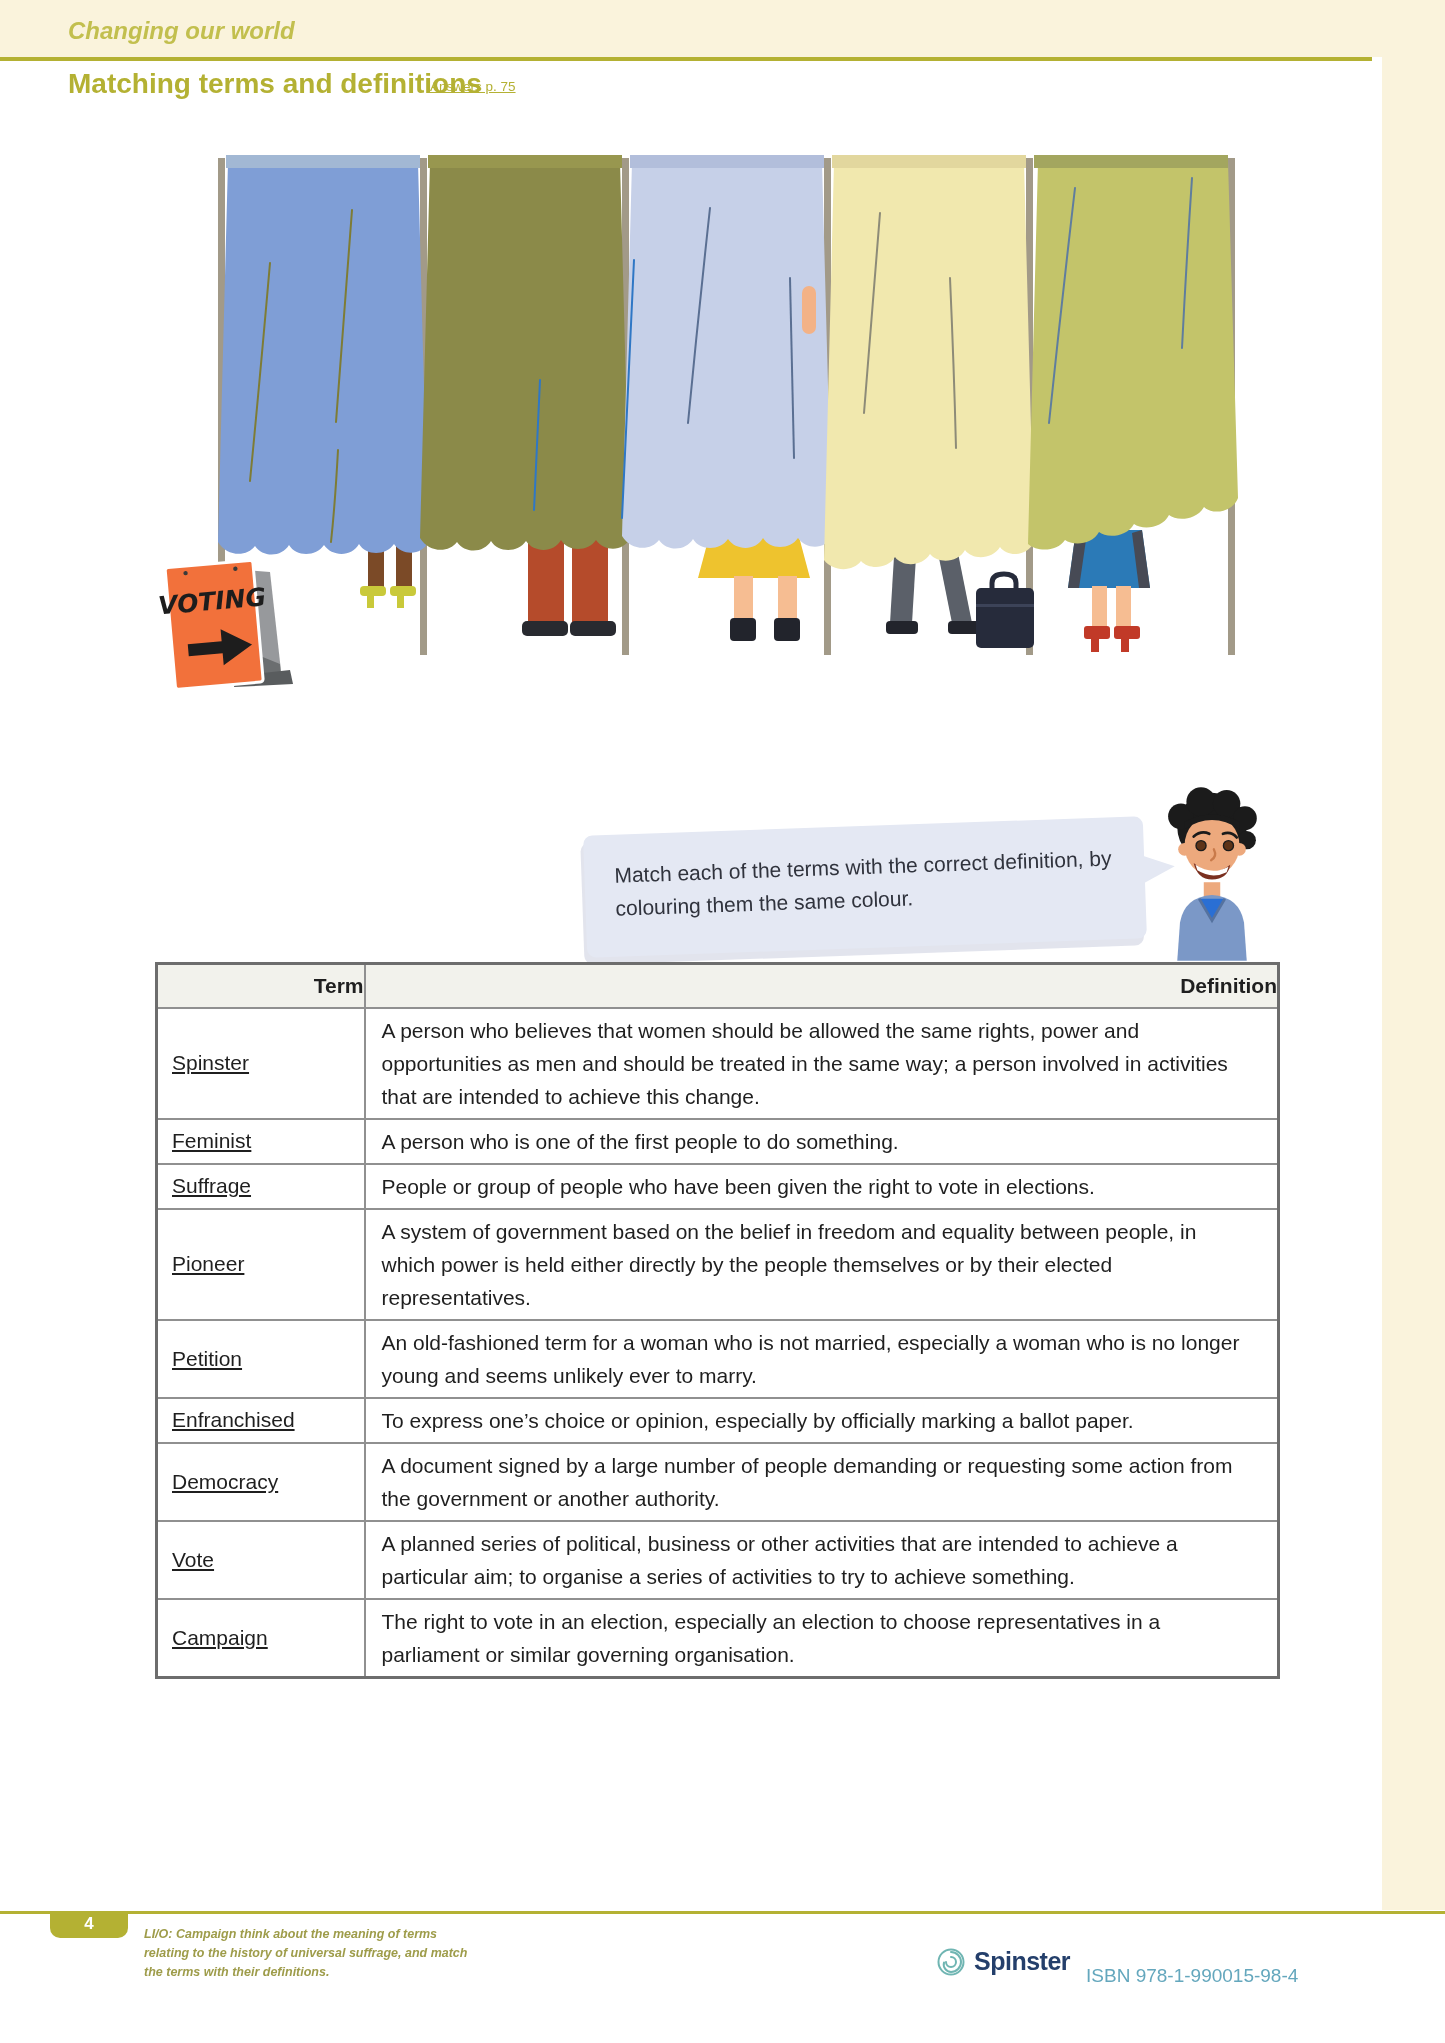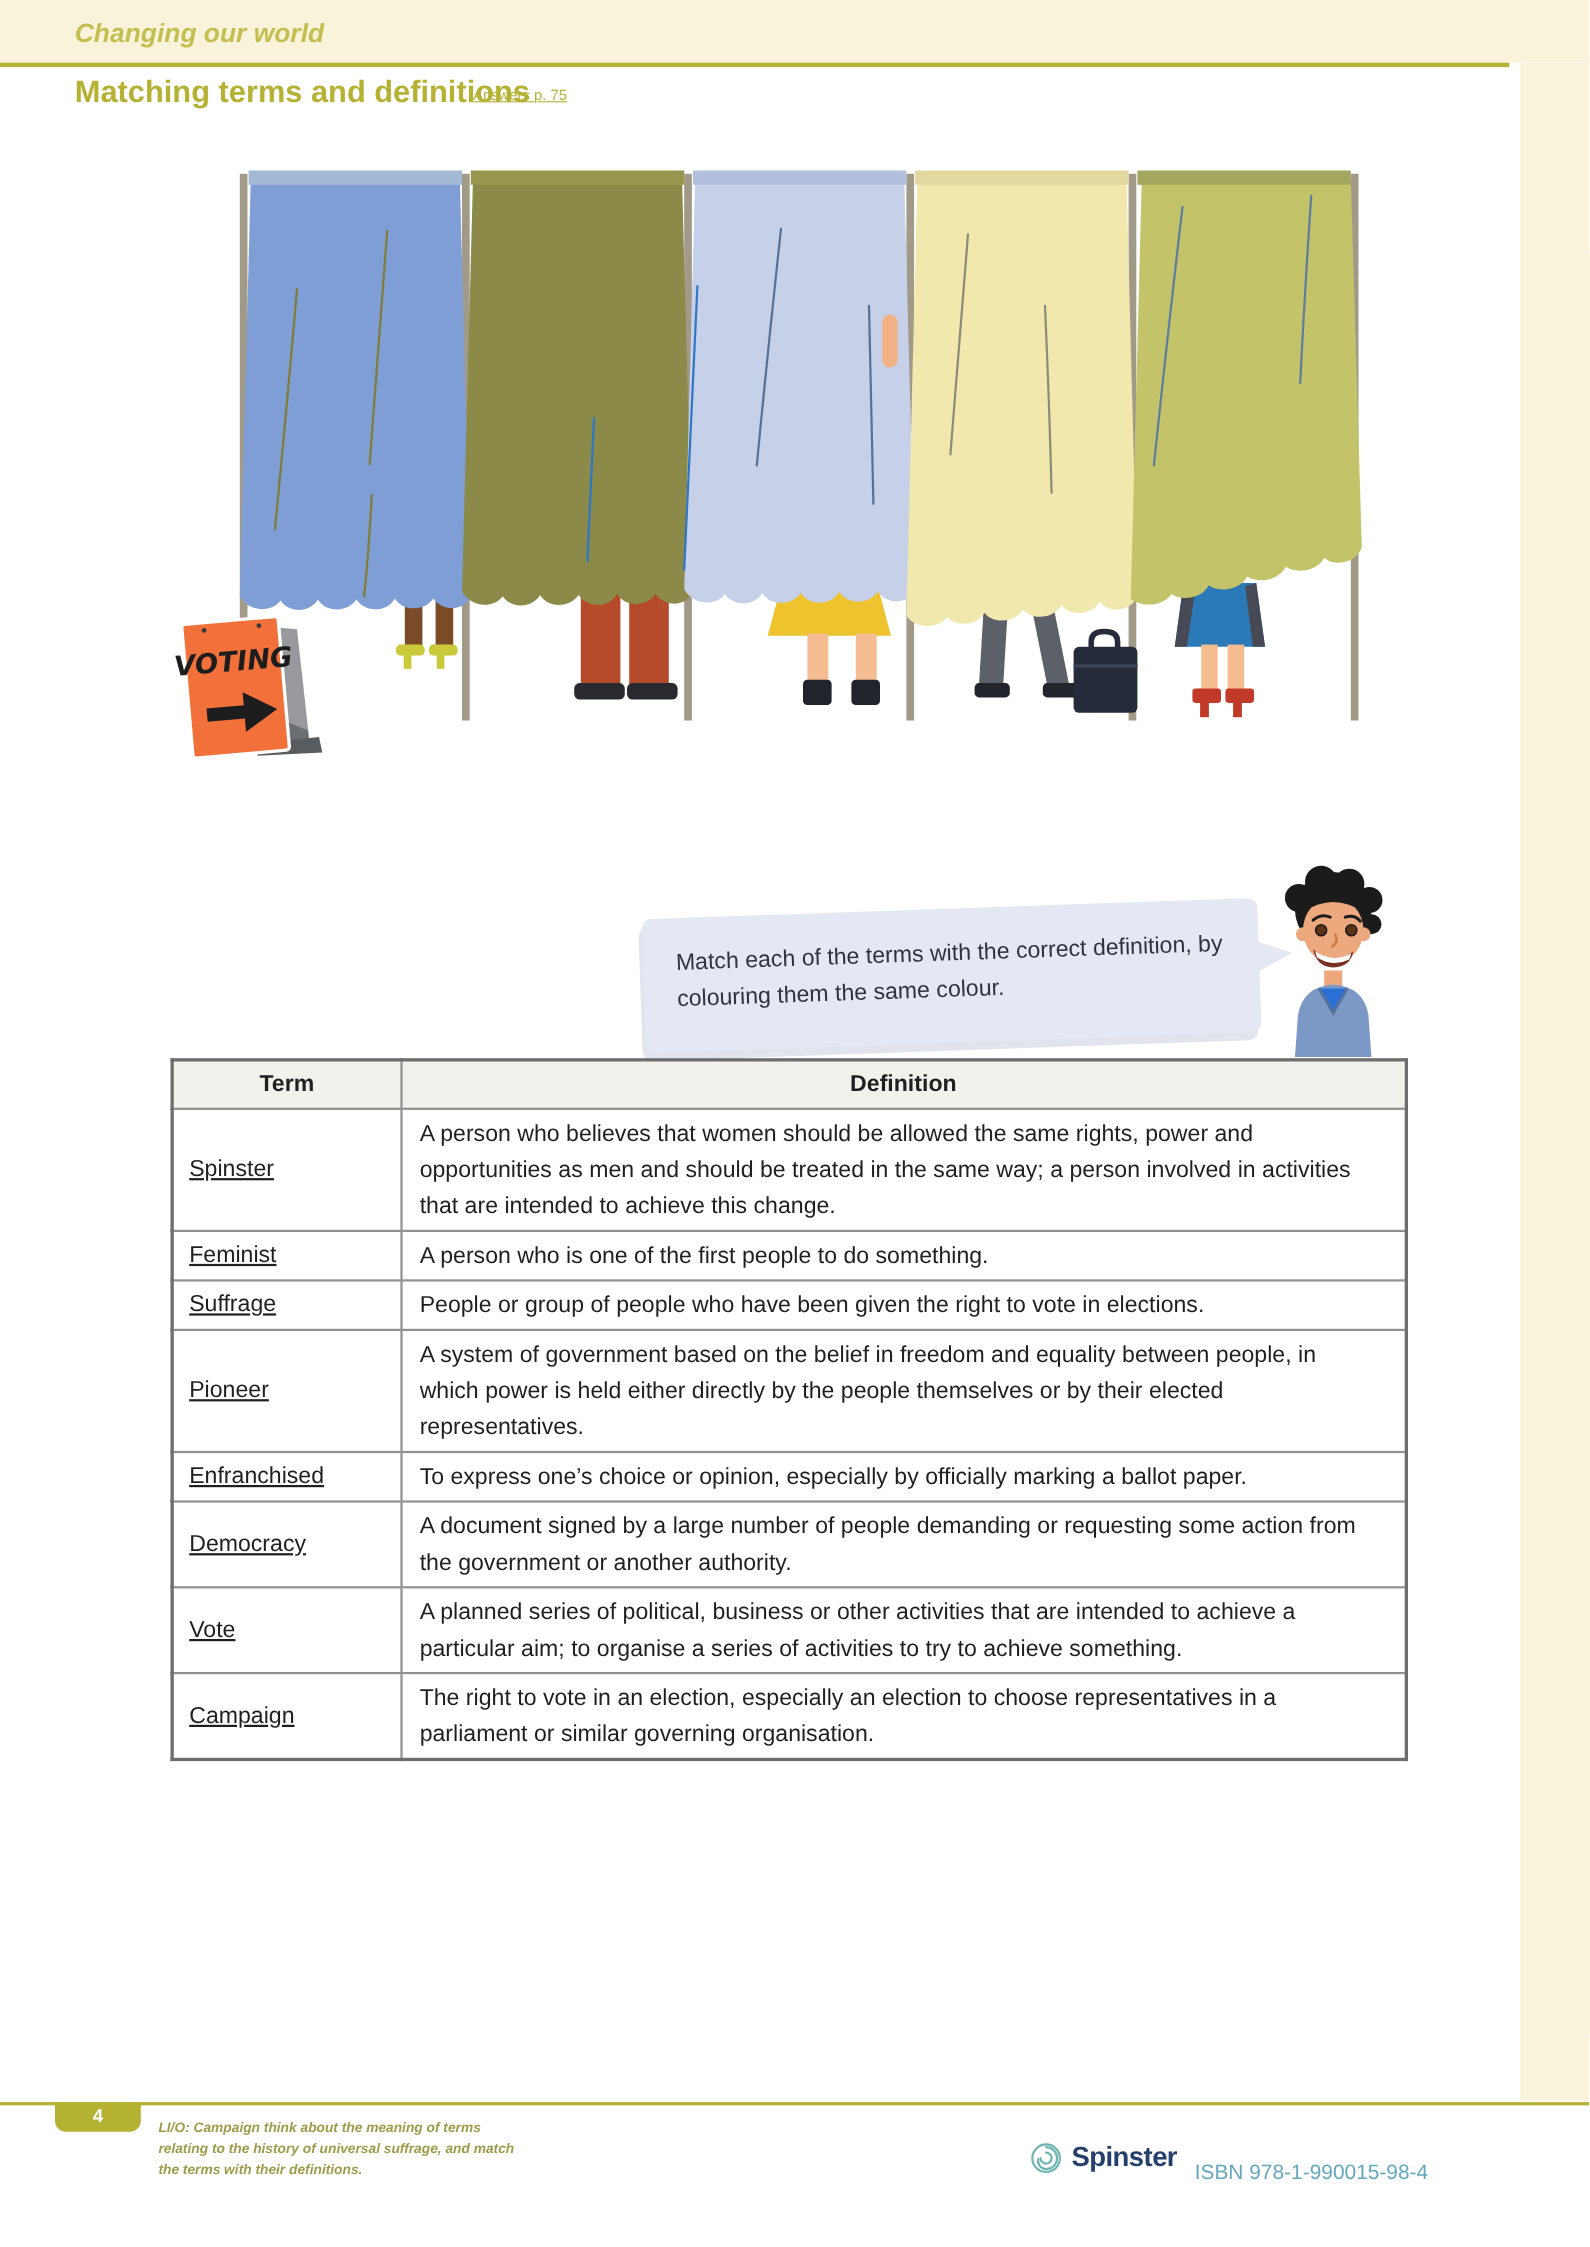--- a/index.html
+++ b/index.html
@@ -26,21 +26,21 @@
   .bubble p { position:absolute; left:30px; top:24px; width:500px; font-size:21px; line-height:33px; color:#30333d; }
   .bubble .tail { position:absolute; right:-30px; top:40px; width:0; height:0;
             border-top:10px solid transparent; border-bottom:20px solid transparent;
             border-left:34px solid var(--bubble,#e4e8f3); transform:rotate(4deg); }
   .boy { position:absolute; left:1148px; top:780px; width:128px; height:188px; }
 
   
   table.match { position:absolute; left:155px; top:962px; width:1125px; border-collapse:collapse;
                 border:3px solid #6d6d6d; font-size:21px; color:#1f1f1f; table-layout:fixed; }
   table.match th, table.match td { border:2px solid #909090; }
-  table.match th { height:44px; background:#f2f2ec; font-weight:bold; text-align:center; }
+  table.match th { height:44px; background:#f2f2ec; font-weight:bold; text-align:right; }
   th.c-term, td.term { width:208px; }
   td.term { padding:5px 10px 5px 14px; vertical-align:middle;text-decoration:underline; }
   td.def  { padding:5px 22px 5px 16px; line-height:33px; vertical-align:middle; }
 
   
   .foot-rule { position:absolute; left:0; top:1911px; width:1445px; height:3px; background:var(--olive,#b4b133); }
   .page-num { position:absolute; left:50px; top:1911px; width:78px; height:27px; background:var(--olive,#b4b133);
               border-radius:0 0 10px 10px; color:#fff; font-size:17px; font-weight:bold;
               text-align:center; line-height:26px; }
   .objective { position:absolute; left:144px; top:1925px; width:340px; font-size:12.5px; line-height:19px;
@@ -214,20 +214,24 @@
       </tr>
       <tr>
         <td class="term">Suffrage</td>
         <td class="def">People or group of people who have been given the right to vote in elections.</td>
       </tr>
       <tr>
         <td class="term">Pioneer</td>
         <td class="def">A system of government based on the belief in freedom and equality between people, in which power is held either directly by the people themselves or by their elected representatives.</td>
       </tr>
       <tr>
+        <td class="term">Petition</td>
+        <td class="def">An old-fashioned term for a woman who is not married, especially a woman who is no longer young and seems unlikely ever to marry.</td>
+      </tr>
+      <tr>
         <td class="term">Enfranchised</td>
         <td class="def">To express one’s choice or opinion, especially by officially marking a ballot paper.</td>
       </tr>
       <tr>
         <td class="term">Democracy</td>
         <td class="def">A document signed by a large number of people demanding or requesting some action from the government or another authority.</td>
       </tr>
       <tr>
         <td class="term">Vote</td>
         <td class="def">A planned series of political, business or other activities that are intended to achieve a particular aim; to organise a series of activities to try to achieve something.</td>

